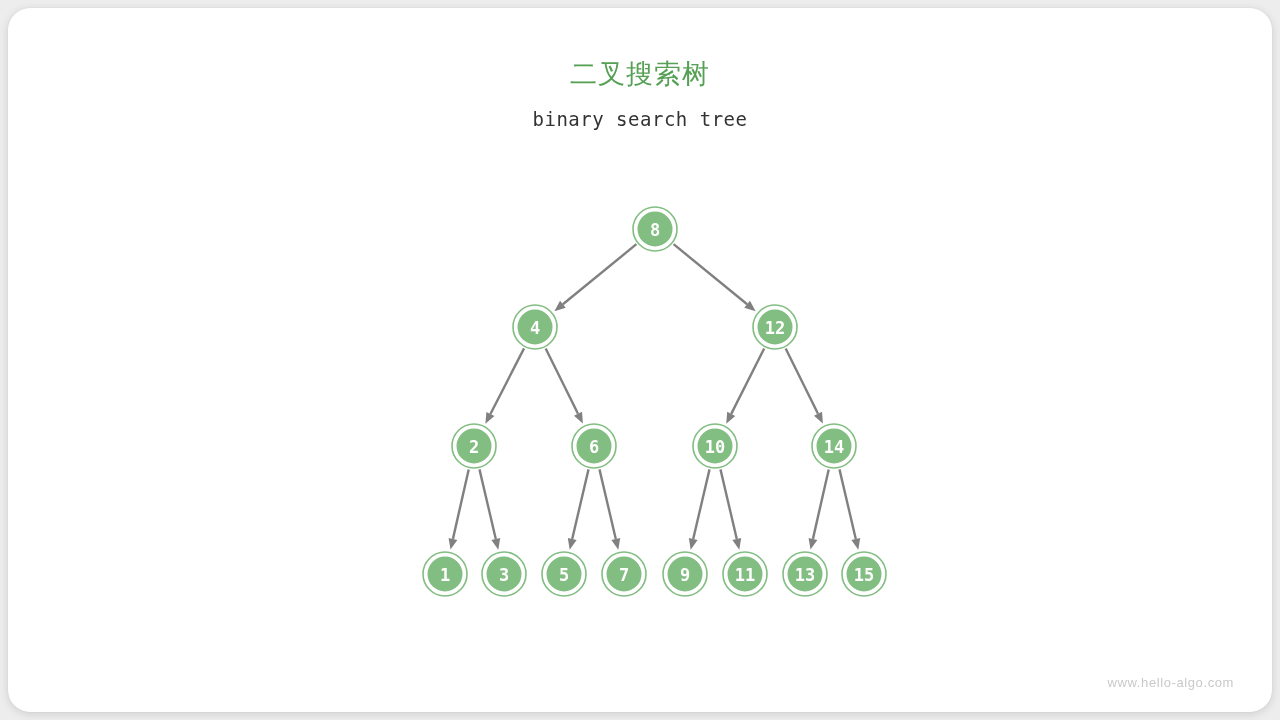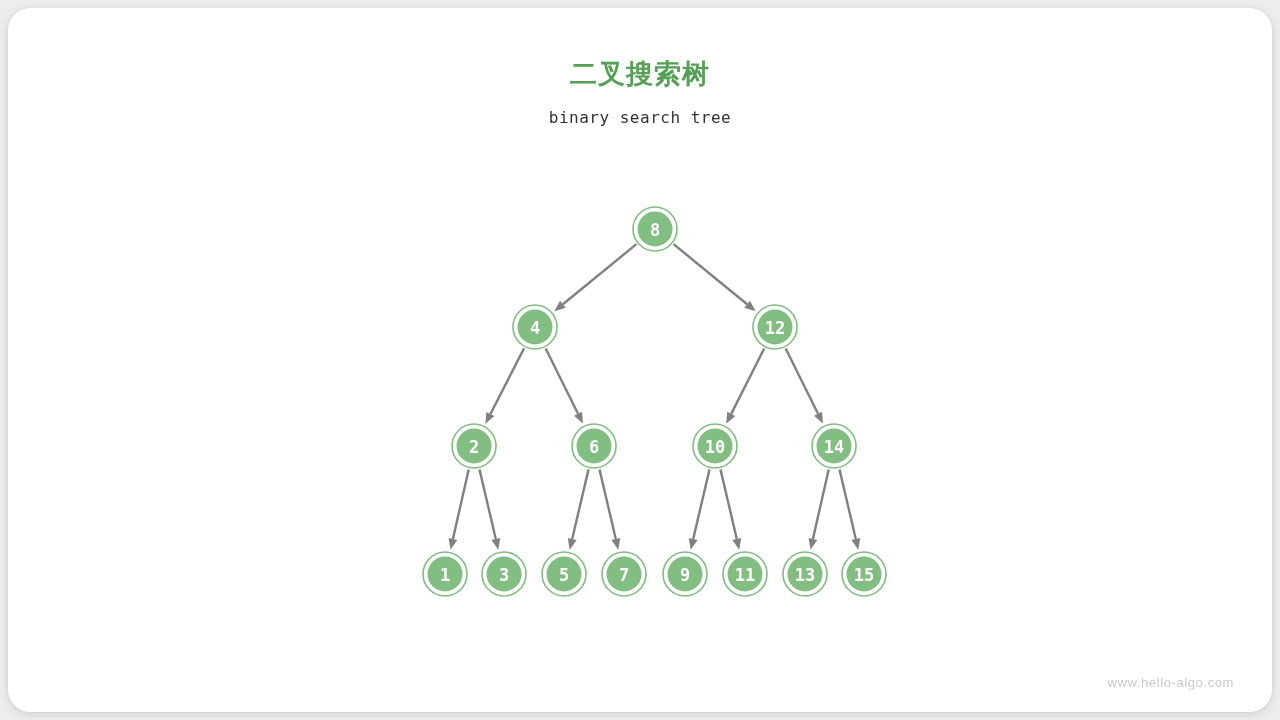--- a/index.html
+++ b/index.html
@@ -30,32 +30,32 @@
     overflow: hidden;
   }
   .title {
     position: absolute;
     left: 0;
     top: 48px;
     width: 1264px;
     text-align: center;
     font-family: "Liberation Sans", "DejaVu Sans", sans-serif;
     font-size: 27px;
-    font-weight: bold;
+    font-weight: normal;
     color: #55a055;
     letter-spacing: 1px;
   }
   .subtitle {
     position: absolute;
     left: 0;
     top: 100px;
     width: 1264px;
     text-align: center;
     font-family: "DejaVu Sans Mono", "Liberation Mono", monospace;
-    font-size: 16px;
+    font-size: 19px;
     font-weight: normal;
     color: #333333;
     letter-spacing: 0.5px;
   }
   .watermark {
     position: absolute;
     right: 38px;
     bottom: 22px;
     font-family: Liberation Sans, sans-serif;
     font-size: 13px;

